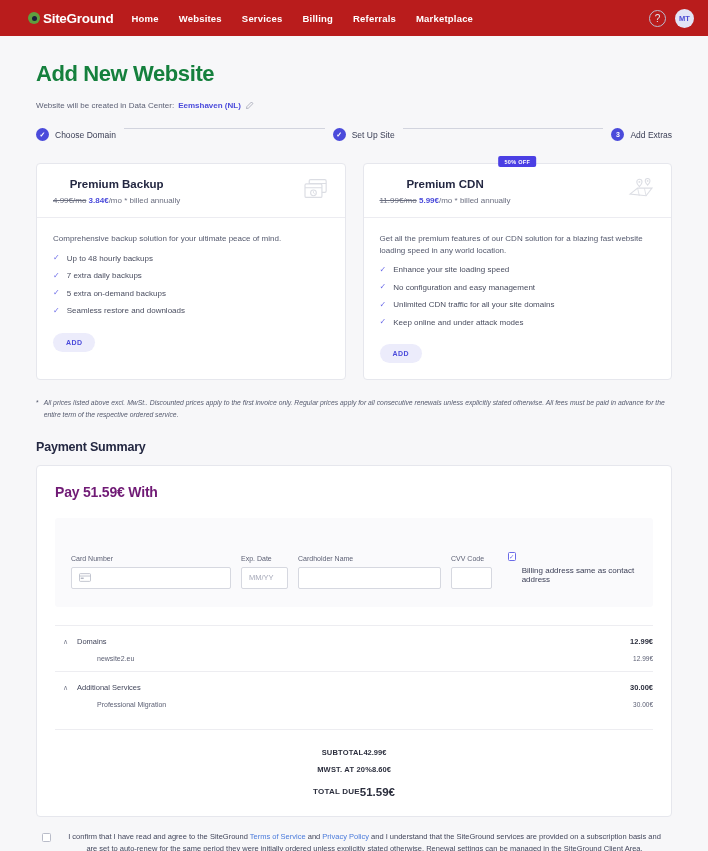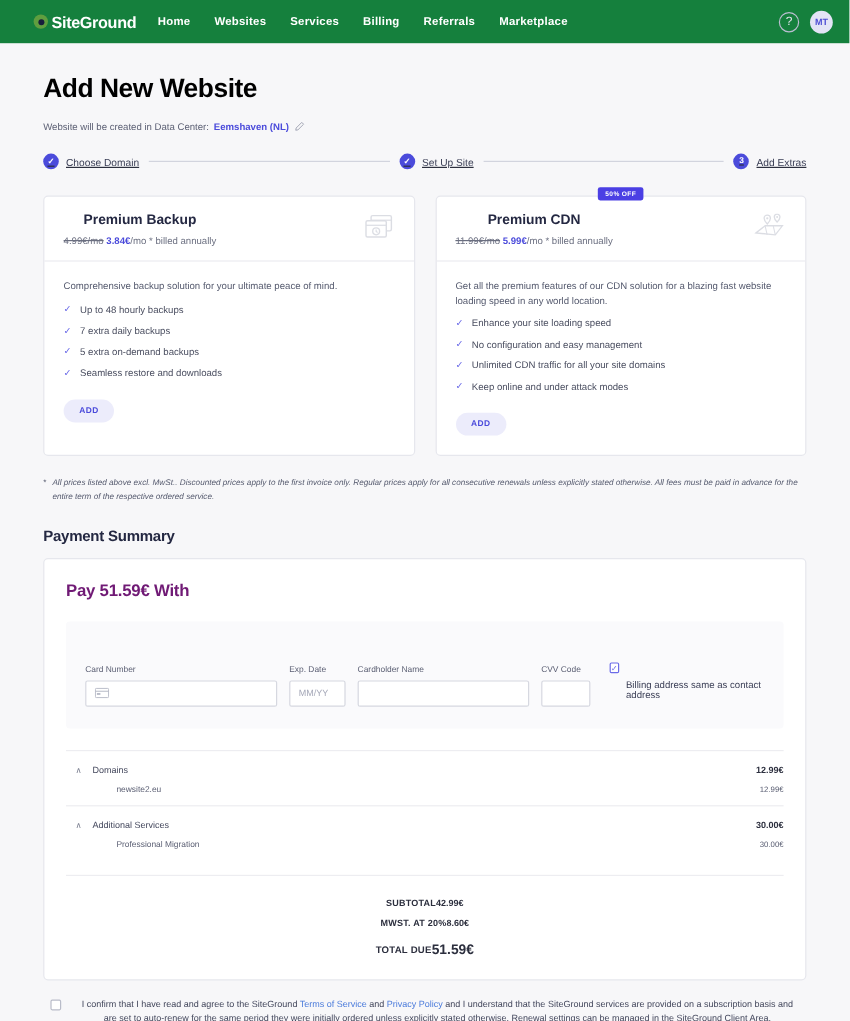--- a/index.html
+++ b/index.html
@@ -8,21 +8,21 @@
     height: 851px;
     background: #f7f7f9;
     font-family: "Liberation Sans", sans-serif;
     color: #2c2f3e;
     overflow: hidden;
   }
 
   
   .navbar {
     height: 36px;
-    background: #15803d;
+    background: #b91c1c;
     display: flex;
     align-items: center;
     padding: 0 14px 0 28px;
   }
   .logo { display: flex; align-items: center; gap: 3px; margin-right: 18px; }
   .logo-mark {
     width: 12px; height: 12px; border-radius: 50%;
     background: #5f9e3f;
     position: relative;
     display: inline-block;
@@ -51,29 +51,29 @@
     background: #e3e4f6; color: #4d4dd4;
     font-size: 7.5px; font-weight: bold;
     display: flex; align-items: center; justify-content: center;
     cursor: pointer;
   }
 
   
   .page { padding: 0 36px; }
 
   h1.page-title {
-    font-size: 22px; font-weight: bold; color: #000000;
+    font-size: 22px; font-weight: bold; color: #15803d;
     letter-spacing: -0.4px; margin-top: 25px;
   }
   .dc-line { margin-top: 14px; font-size: 8px; color: #5d6175; display: flex; align-items: center; gap: 4px; }
   .dc-link { color: #4b4bdb; font-weight: bold; cursor: pointer; text-decoration: none; }
   .pencil-icon { width: 9px; height: 9px; cursor: pointer; }
 
   
-  .stepper { display: flex; align-items: center; margin-top: 18px; text-decoration: underline; }
+  .stepper { display: flex; align-items: flex-start; margin-top: 18px; }
   .step { display: flex; align-items: center; gap: 6px; white-space: nowrap; }
   .step-circle {
     width: 13px; height: 13px; border-radius: 50%;
     background: #4b4bdb; color: #fff;
     font-size: 7px; font-weight: bold;
     display: flex; align-items: center; justify-content: center;
   }
   .step-label { font-size: 8.5px; color: #3a3e55; }
   .step-line { flex: 1; height: 1px; background: #d2d4de; margin: 0 8px; }
 

